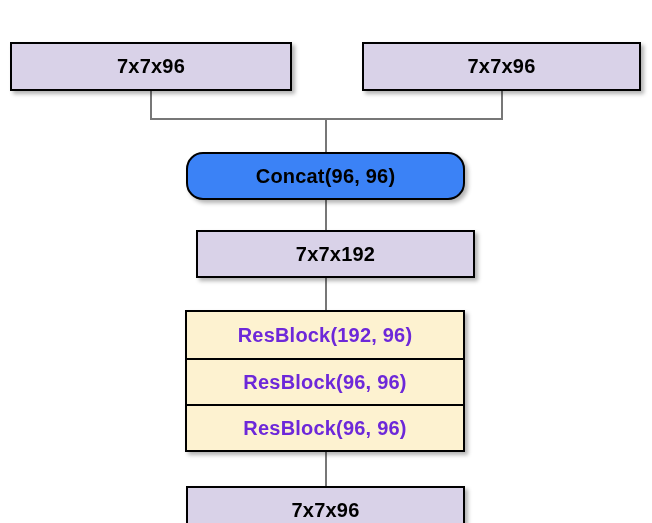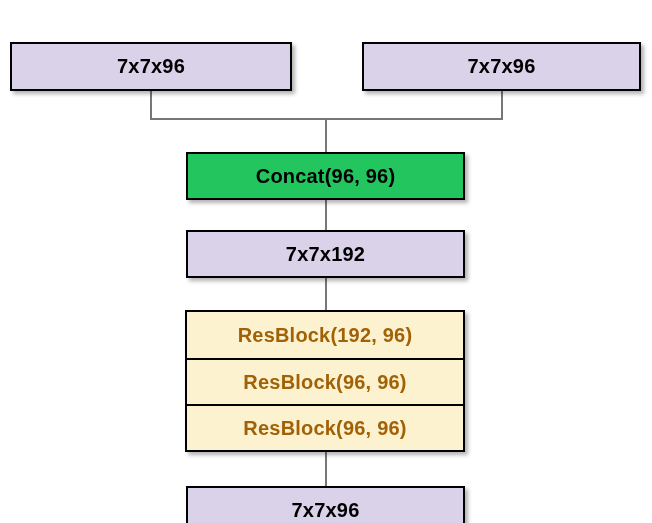--- a/index.html
+++ b/index.html
@@ -23,44 +23,44 @@
     display: flex;
     align-items: center;
     justify-content: center;
     font-size: 20px;
     font-weight: bold;
     color: #000000;
     box-shadow: 3px 3px 4px rgba(0,0,0,0.30);
     letter-spacing: 0.2px;
   }
   .fill-lavender { background: #D9D2E8; }
-  .fill-blue     { background: #22c55e; }
+  .fill-blue     { background: #3b82f6; border-radius: 17px; }
 
   .node.input-left   { left: 10px;  top: 13px;  width: 282px; height: 49px; }
   .node.input-right  { left: 362px; top: 13px;  width: 279px; height: 49px; }
   .node.concat       { left: 186px; top: 123px; width: 279px; height: 48px; }
-  .node.t192         { left: 186px; top: 201px; width: 279px; height: 48px; }
+  .node.t192         { left: 196px; top: 201px; width: 279px; height: 48px; }
   .node.output       { left: 186px; top: 457px; width: 279px; height: 49px; }
 
   .res-stack {
     position: absolute;
     left: 185px; top: 281px; width: 280px;
     box-sizing: border-box;
     border: 2px solid #000000;
     box-shadow: 3px 3px 4px rgba(0,0,0,0.30);
   }
   .res-row {
     box-sizing: border-box;
     height: 46px;
     display: flex;
     align-items: center;
     justify-content: center;
     font-size: 20px;
     font-weight: bold;
-    color: #a16207;
+    color: #6d28d9;
     background: #FDF2D0;
     letter-spacing: 0.2px;
   }
   .res-row + .res-row { border-top: 2px solid #000000; text-align: right; }
 
   .connector {
     position: absolute;
     background: #777777;
   }
   .conn-v-left    { left: 150px; top: 61px;  width: 2px;   height: 30px; }

